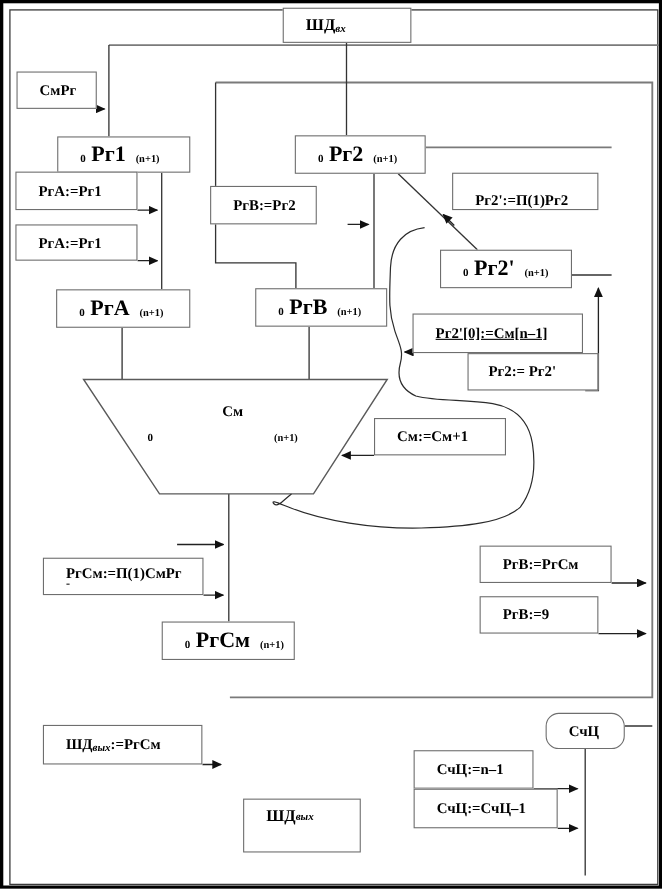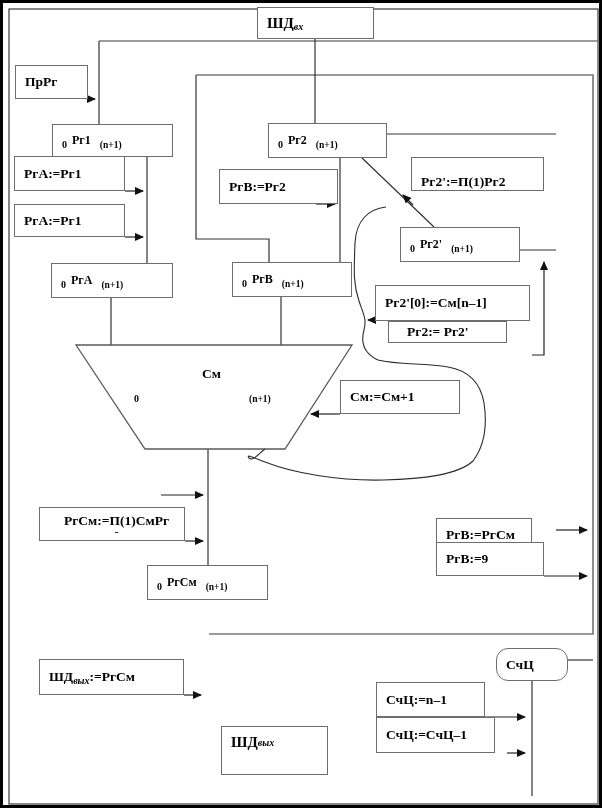--- a/index.html
+++ b/index.html
@@ -14,28 +14,28 @@
     color:#000;
   }
   #wires{position:absolute;left:0;top:0;width:602px;height:808px;}
   .box{
     position:absolute;
     box-sizing:border-box;
     background:#fff;
     border:1px solid #6e6e6e;
     display:flex;
     align-items:center;
-    padding-left:9px;
+    padding-left:20px;
     font-weight:bold;
     font-size:13.5px;
     white-space:nowrap;
   }
   .box.two-line{flex-direction:column;align-items:flex-start;justify-content:center;line-height:13px;}
   .reg-lo{font-size:10px;position:relative;top:4px;margin-right:5px;}
-  .reg-name{font-size:12px;}
+  .reg-name{font-size:20px;}
   .reg-hi{font-size:9.5px;position:relative;top:4px;margin-left:9px;}
   .sub{font-size:10px;position:relative;top:3px;font-style:italic;}
   .adder-label{position:absolute;font-weight:bold;}
   .cont-dash{font-size:11px;line-height:8px;}
 </style>
 </head>
 <body>
 
 <div id="page">
 
@@ -95,21 +95,21 @@
              C484,420 482,442 470,458 C455,472 420,476 380,477
              C335,478 290,470 262,459 C249,454 243,451 246,455 C250,459 256,450 262,446" fill="none" stroke="#2b2b2b" stroke-width="1.1"></path>
   </svg>
 
   <div class="box" style="left:254px;top:4px;width:117px;height:32px;">
     <span style="font-size:15px;">ШД</span>
       <span class="sub">вх</span>
   </div>
 
   <div class="box" style="left:12px;top:62px;width:73px;height:34px;">
-    <span>ПрРг</span>
+    <span>СмРг</span>
   </div>
 
   <div class="box" style="left:49px;top:121px;width:121px;height:33px;">
     <span class="reg-lo">0</span>
       <span class="reg-name">Рг1</span>
       <span class="reg-hi">(n+1)</span>
   </div>
 
   <div class="box" style="left:265px;top:120px;width:119px;height:35px;">
     <span class="reg-lo">0</span>
@@ -118,21 +118,21 @@
   </div>
 
   <div class="box" style="left:11px;top:153px;width:111px;height:35px;">
     <span>РгА:=Рг1</span>
   </div>
 
   <div class="box" style="left:408px;top:154px;width:133px;height:34px;align-items:flex-end;">
     <span>Рг2':=П(1)Рг2</span>
   </div>
 
-  <div class="box" style="left:216px;top:166px;width:119px;height:35px;">
+  <div class="box" style="left:188px;top:166px;width:97px;height:35px;">
     <span>РгВ:=Рг2</span>
   </div>
 
   <div class="box" style="left:11px;top:201px;width:111px;height:33px;">
     <span>РгА:=Рг1</span>
   </div>
 
   <div class="box" style="left:397px;top:224px;width:120px;height:35px;">
     <span class="reg-lo">0</span>
       <span class="reg-name">Рг2'</span>
@@ -144,43 +144,43 @@
       <span class="reg-name">РгА</span>
       <span class="reg-hi">(n+1)</span>
   </div>
 
   <div class="box" style="left:229px;top:259px;width:120px;height:35px;">
     <span class="reg-lo">0</span>
       <span class="reg-name">РгВ</span>
       <span class="reg-hi">(n+1)</span>
   </div>
 
-  <div class="box" style="left:372px;top:282px;width:155px;height:36px;">
+  <div class="box" style="left:372px;top:282px;width:155px;height:36px;text-decoration:underline;">
     <span>Рг2'[0]:=См[n–1]</span>
   </div>
 
-  <div class="box" style="left:385px;top:318px;width:119px;height:22px;padding-left:18px;">
+  <div class="box" style="left:422px;top:318px;width:119px;height:34px;padding-left:18px;">
     <span>Рг2:= Рг2'</span>
   </div>
 
   <div class="box" style="left:337px;top:377px;width:120px;height:34px;">
     <span>См:=См+1</span>
   </div>
 
   <div class="adder-label" style="left:199px;top:363px;font-size:13.5px;font-family:Liberation Serif, serif;">См</div>
   <div class="adder-label" style="left:131px;top:390px;font-size:10px;">0</div>
   <div class="adder-label" style="left:246px;top:391px;font-size:9.5px;">(n+1)</div>
 
 
-  <div class="box two-line" style="left:36px;top:504px;width:146px;height:34px;align-items:center;">
+  <div class="box two-line" style="left:36px;top:504px;width:146px;height:34px;">
     <span>РгСм:=П(1)СмРг</span>
     <span class="cont-dash">-</span>
   </div>
 
-  <div class="box" style="left:433px;top:493px;width:96px;height:34px;margin-top:22px;">
+  <div class="box" style="left:433px;top:493px;width:120px;height:34px;">
     <span>РгВ:=РгСм</span>
   </div>
 
   <div class="box" style="left:433px;top:539px;width:108px;height:34px;">
     <span>РгВ:=9</span>
   </div>
 
   <div class="box" style="left:144px;top:562px;width:121px;height:35px;">
     <span class="reg-lo">0</span>
       <span class="reg-name">РгСм</span>
@@ -194,21 +194,21 @@
   </div>
 
   <div class="box" style="left:493px;top:645px;width:72px;height:33px;border-radius:12px;">
     <span>СчЦ</span>
   </div>
 
   <div class="box" style="left:373px;top:679px;width:109px;height:35px;">
     <span>СчЦ:=n–1</span>
   </div>
 
-  <div class="box" style="left:373px;top:714px;width:119px;height:36px;">
+  <div class="box" style="left:373px;top:714px;width:131px;height:36px;">
     <span>СчЦ:=СчЦ–1</span>
   </div>
 
   <div class="box" style="left:218px;top:723px;width:107px;height:49px;align-items:flex-start;padding-top:7px;">
     <span style="font-size:15px;">ШД</span>
       <span class="sub">вых</span>
   </div>
 
 </div>
 

